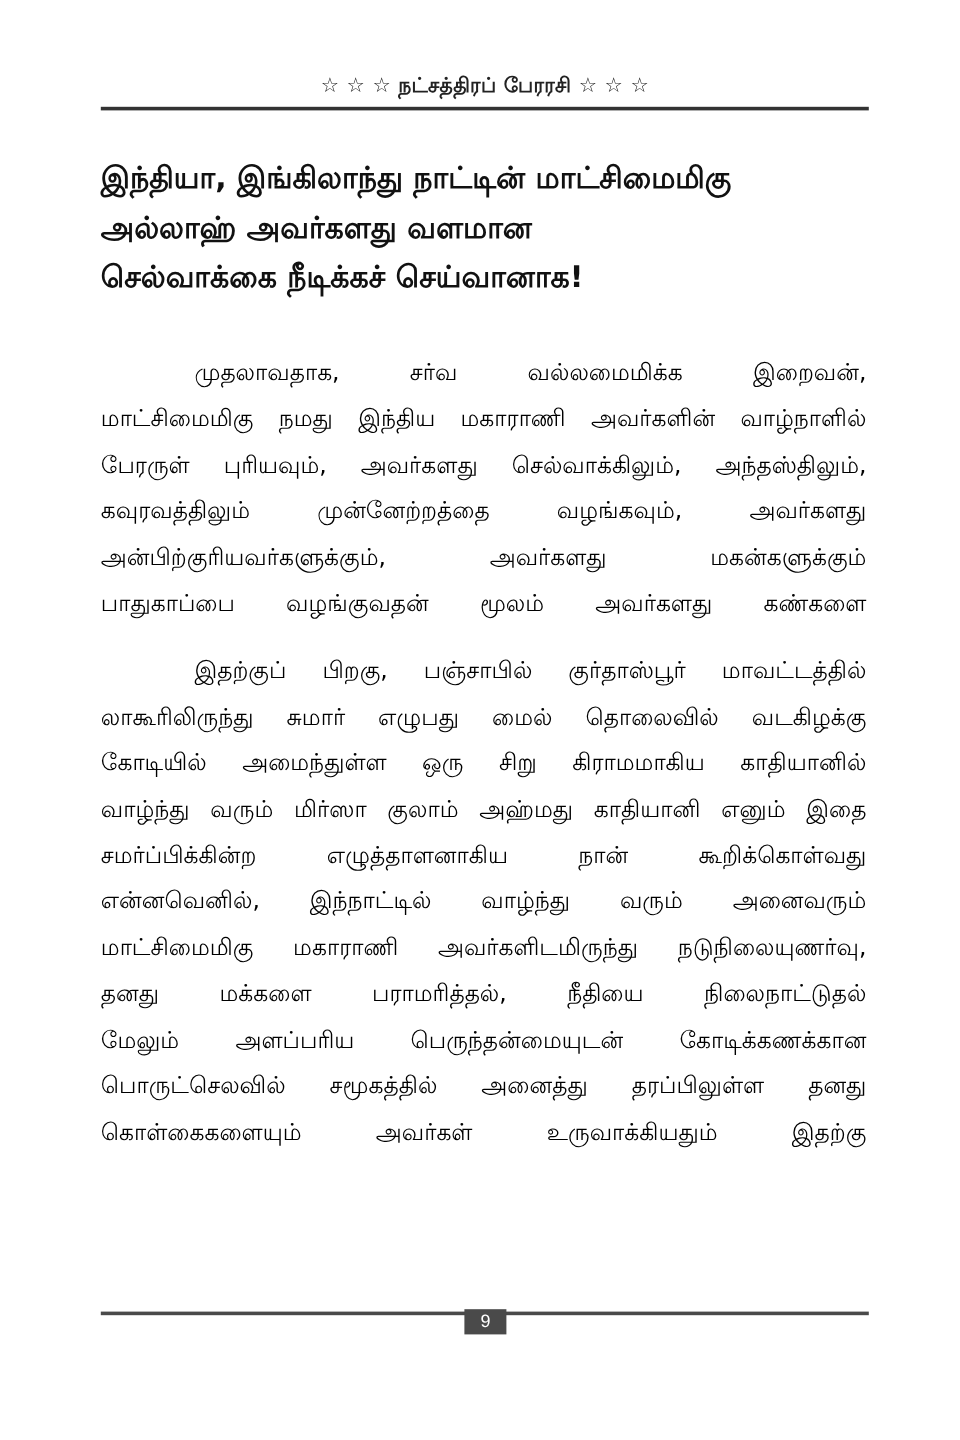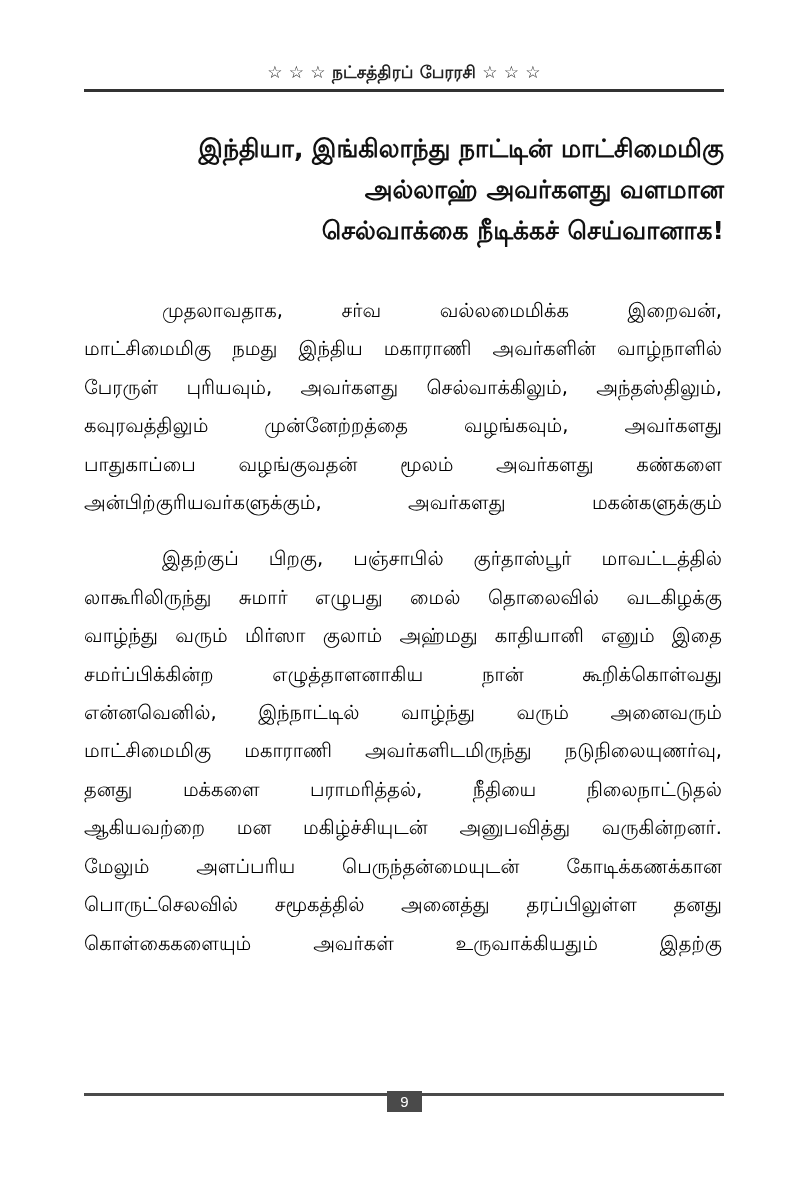--- a/index.html
+++ b/index.html
@@ -2,21 +2,21 @@
 <html><head>
 <meta charset="utf-8">
 <style>
   html, body { margin: 0; padding: 0; background: #ffffff; }
   body { width: 800px; height: 1200px; position: relative; overflow: hidden;
          font-family: "DejaVu Sans", sans-serif; color: #1a1a1a; }
   .page { position: absolute; left: 0; top: 0; width: 800px; height: 1200px; }
   .running-header { position: absolute; left: 84px; top: 62px; width: 640px; text-align: center;
          font-size: 17px; font-weight: bold; color: #222; letter-spacing: 0.2px; }
   .header-rule { position: absolute; left: 84px; top: 89px; width: 640px; height: 3px; background: #333; }
-  .title-block { position: absolute; left: 84px; top: 128px; width: 640px; text-align: right; }
+  .title-block { position: absolute; left: 84px; top: 128px; width: 640px; text-align: left; }
   .title-line { font-size: 25px; font-weight: bold; line-height: 41px; color: #111; white-space: nowrap; }
   .body-text { position: absolute; left: 84px; top: 292px; width: 638px; }
   .para { font-size: 19.5px; line-height: 38.4px; text-align: justify; text-align-last: left; margin: 0; color: #000000; }
   .line { display: block; text-align: justify; text-align-last: justify; white-space: nowrap; overflow: visible; }
   .line.last { text-align-last: left; }
   .line.indent { padding-left: 78px; }
   .para-gap { height: 18px; }
   .footer-rule { position: absolute; left: 84px; top: 1093px; width: 640px; height: 3px; background: #4a4a4a; }
   .page-number { position: absolute; left: 387px; top: 1091px; width: 35px; height: 21px; background: #4a4a4a;
          color: #ffffff; font-size: 15px; text-align: center; line-height: 21px; font-family: "Liberation Sans", sans-serif; }
@@ -34,33 +34,33 @@
     <div class="title-line">அல்லாஹ் அவர்களது வளமான</div>
     <div class="title-line">செல்வாக்கை நீடிக்கச் செய்வானாக!</div>
   </div>
 
   <div class="body-text">
     <div class="para">
       <span class="line indent">முதலாவதாக, சர்வ வல்லமைமிக்க இறைவன்,</span>
       <span class="line">மாட்சிமைமிகு நமது இந்திய மகாராணி அவர்களின் வாழ்நாளில்</span>
       <span class="line">பேரருள் புரியவும், அவர்களது செல்வாக்கிலும், அந்தஸ்திலும்,</span>
       <span class="line">கவுரவத்திலும் முன்னேற்றத்தை வழங்கவும், அவர்களது</span>
+      <span class="line">அன்பிற்குரியவர்களுக்கும், அவர்களது மகன்களுக்கும்</span>
       <span class="line">பாதுகாப்பை வழங்குவதன் மூலம் அவர்களது கண்களை</span>
-      <span class="line">அன்பிற்குரியவர்களுக்கும், அவர்களது மகன்களுக்கும்</span>
     </div>
     <div class="para-gap"></div>
     <div class="para">
       <span class="line indent">இதற்குப் பிறகு, பஞ்சாபில் குர்தாஸ்பூர் மாவட்டத்தில்</span>
       <span class="line">லாகூரிலிருந்து சுமார் எழுபது மைல் தொலைவில் வடகிழக்கு</span>
+      <span class="line">கோடியில் அமைந்துள்ள ஒரு சிறு கிராமமாகிய காதியானில்</span>
       <span class="line">வாழ்ந்து வரும் மிர்ஸா குலாம் அஹ்மது காதியானி எனும் இதை</span>
       <span class="line">சமர்ப்பிக்கின்ற எழுத்தாளனாகிய நான் கூறிக்கொள்வது</span>
       <span class="line">என்னவெனில், இந்நாட்டில் வாழ்ந்து வரும் அனைவரும்</span>
       <span class="line">மாட்சிமைமிகு மகாராணி அவர்களிடமிருந்து நடுநிலையுணர்வு,</span>
       <span class="line">தனது மக்களை பராமரித்தல், நீதியை நிலைநாட்டுதல்</span>
-      <span class="line">ஆகியவற்றை மன மகிழ்ச்சியுடன் அனுபவித்து வருகின்றனர்.</span>
       <span class="line">மேலும் அளப்பரிய பெருந்தன்மையுடன் கோடிக்கணக்கான</span>
       <span class="line">பொருட்செலவில் சமூகத்தில் அனைத்து தரப்பிலுள்ள தனது</span>
       <span class="line">கொள்கைகளையும் அவர்கள் உருவாக்கியதும் இதற்கு</span>
     </div>
   </div>
 
   <div class="footer-rule"></div>
   <div class="page-number">9</div>
 
 </div>

